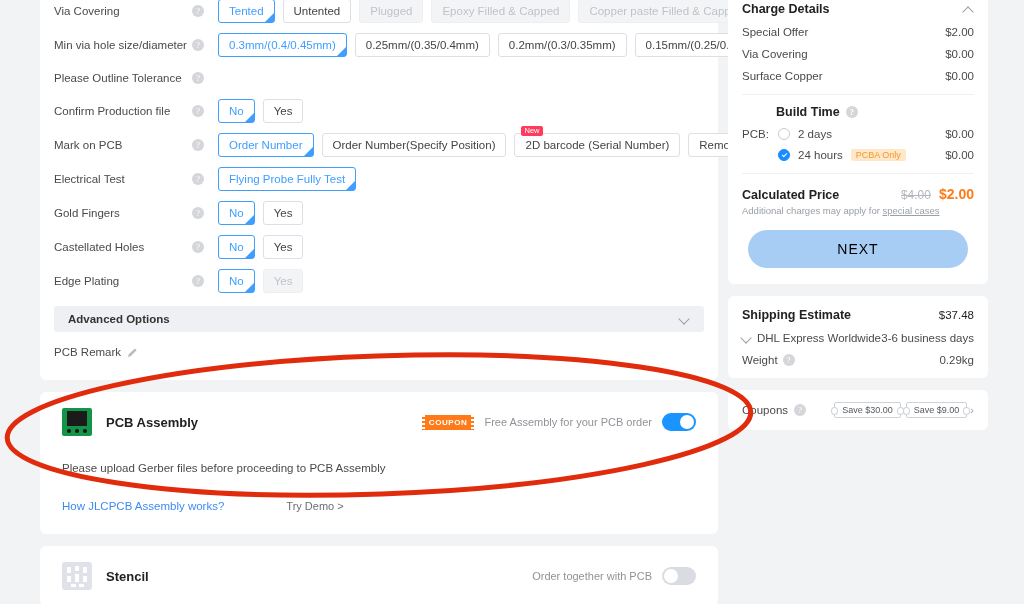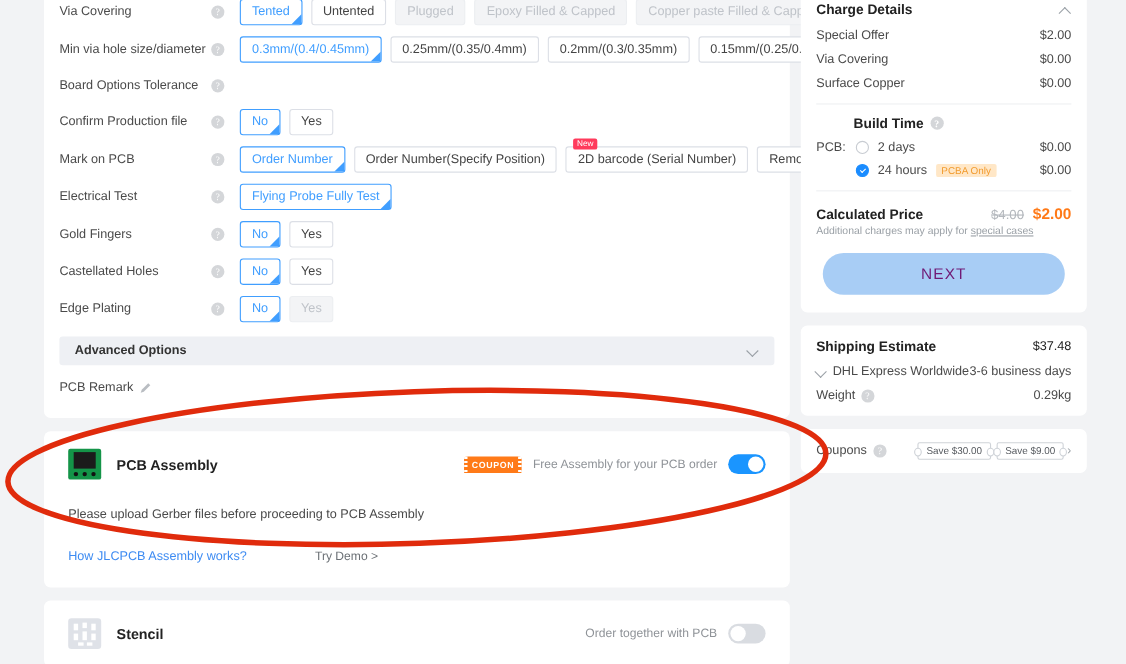--- a/index.html
+++ b/index.html
@@ -124,21 +124,21 @@
   .pcba-badge { background: #ffe7c7; color: #f29b2e; font-size: 9px; padding: 1px 5px; border-radius: 2px; margin-left: 8px; }
   .bt-price { margin-left: auto; }
   .calc { display: flex; align-items: baseline; margin-top: 12px; }
   .calc-l { font-size: 12.5px; font-weight: bold; color: #222; }
   .calc-old { margin-left: auto; font-size: 12px; color: #b4b8bd; text-decoration: line-through; }
   .calc-new { font-size: 14px; font-weight: bold; color: #ff7a18; margin-left: 8px; }
   .calc-sub { font-size: 9.5px; color: #9aa0a6; margin-top: 3px; }
   .calc-sub u { cursor: pointer; }
   .next {
     margin: 14px 6px 4px 6px; height: 38px; border-radius: 19px;
-    background: #a8cdf5; color: #701a75; font-size: 14px; letter-spacing: 1px;
+    background: #a8cdf5; color: #000000; font-size: 14px; letter-spacing: 1px;
     display: flex; align-items: center; justify-content: center; cursor: pointer;
   }
   .rcard.gap { margin-top: 12px; }
   .ship-sub { display: flex; align-items: center; font-size: 11.5px; color: #4a4a4a; margin-top: 10px; }
   .ship-sub .chev { margin-right: 5px; }
   .ship-sub .val { margin-left: auto; }
   .cp-row { display: flex; align-items: center; }
   .cp-label { font-size: 11.5px; color: #4a4a4a; display: flex; align-items: center; gap: 6px; }
   .cp-chips { margin-left: auto; display: flex; align-items: center; gap: 5px; }
   .cp-chip {
@@ -179,21 +179,21 @@
             <div class="row-label">Min via hole size/diameter</div>
             <div class="help">?</div>
             <div class="opts">
               <div class="opt sel"><span>0.3mm/(0.4/0.45mm)</span></div>
               <div class="opt"><span>0.25mm/(0.35/0.4mm)</span></div>
               <div class="opt"><span>0.2mm/(0.3/0.35mm)</span></div>
               <div class="opt"><span>0.15mm/(0.25/0.3mm)</span></div>
             </div>
           </div>
           <div class="row">
-            <div class="row-label">Board Options Tolerance</div>
+            <div class="row-label">Please Outline Tolerance</div>
             <div class="help">?</div>
           </div>
           <div class="row">
             <div class="row-label">Confirm Production file</div>
             <div class="help">?</div>
             <div class="opts">
               <div class="opt sel"><span>No</span></div>
               <div class="opt"><span>Yes</span></div>
             </div>
           </div>

